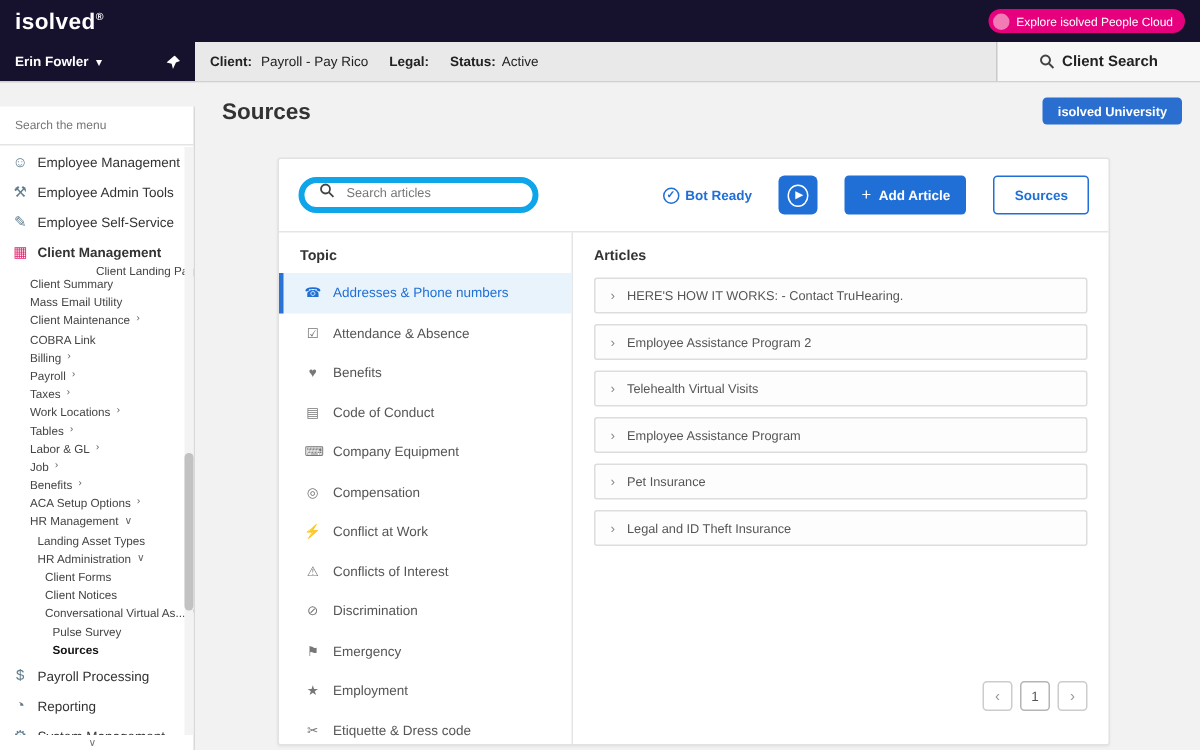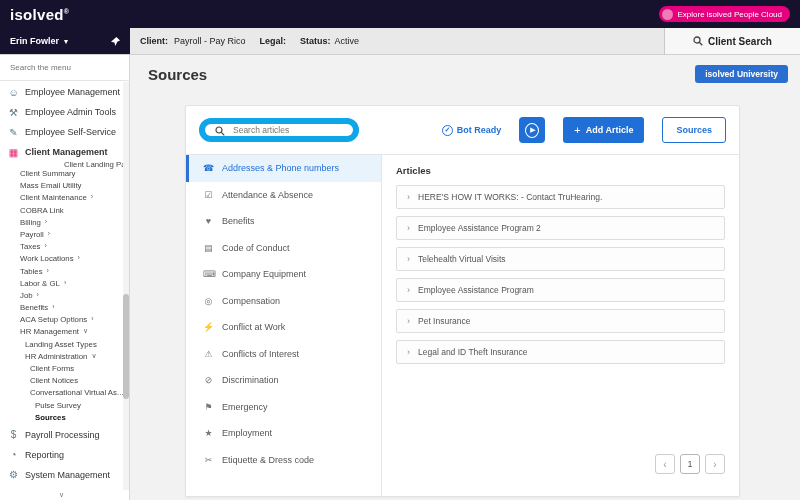--- a/index.html
+++ b/index.html
@@ -20,21 +20,21 @@
   .user-strip .caret { font-size:8px; font-weight:normal; }
   .pin-wrap { margin-left:auto; display:flex; align-items:center; }
   .client-info { flex:1; display:flex; align-items:center; gap:6px; padding:0 10px; font-size:9px; color:#222; }
   .lbl { font-weight:bold; }
   .legal-select { background:#fff; border:1px solid #999; border-radius:2px; height:17px; display:flex; align-items:center; justify-content:space-between; gap:6px; padding:0 5px; font-size:8px; min-width:122px; cursor:pointer; }
   .legal-select .sel-caret { font-size:7px; color:#555; }
   .status-wrap { margin-left:8px; display:flex; gap:4px; }
   .client-search { width:136px; background:#f7f7f7; border-left:1px solid #c9c9c9; display:flex; align-items:center; justify-content:center; gap:5px; font-size:10px; font-weight:bold; color:#222; cursor:pointer; }
   .search-svg { color:#444; display:inline-flex; }
   
-  .sidebar { position:absolute; left:0; top:55px; bottom:0; width:130px; background:#fff; border-right:1px solid #d8d8d8; }
+  .sidebar { position:absolute; left:0; top:71px; bottom:0; width:130px; background:#fff; border-right:1px solid #d8d8d8; }
   .side-search { height:26px; border-bottom:1px solid #e4e4e4; display:flex; align-items:center; gap:5px; padding:0 8px; color:#999; }
   .side-search input { border:none; outline:none; font-size:8px; width:100%; color:#333; font-family:inherit; background:transparent; }
   .side-nav { position:absolute; top:27px; bottom:0; left:0; right:0; overflow:hidden; }
   .side-item { height:20px; display:flex; align-items:center; gap:6px; padding:0 8px; font-size:9px; color:#333; cursor:pointer; }
   .side-item .s-icon { width:11px; font-size:10px; color:#5f7d8c; text-align:center; }
   .side-item.active .s-icon { color:#e6246f; }
   .side-item.active .s-label { font-weight:bold; }
   .submenu { }
   .sub-item { height:12.2px; display:flex; gap:4px; padding:0 6px 0 20px; font-size:7.8px; color:#444; cursor:pointer; white-space:nowrap; }
   .sub-item .arrow { font-size:7px; color:#666; }
@@ -43,21 +43,21 @@
   .side-scrollbar { position:absolute; right:0; top:27px; bottom:10px; width:6px; background:#f3f3f3; cursor:pointer; }
   .side-scrollbar .thumb { position:absolute; top:52%; height:105px; width:6px; background:#c2c2c2; border-radius:3px; }
   .side-scroll-down { position:absolute; bottom:0; left:0; right:6px; height:10px; display:flex; align-items:center; justify-content:center; font-size:7px; color:#777; cursor:pointer; background:#fff; }
   
   .content { position:absolute; left:130px; top:55px; right:0; bottom:0; overflow:hidden; background:#f2f2f2; }
   .content-header { display:flex; justify-content:space-between; align-items:center; padding:10px 12px 0 18px; }
   h1 { margin:0; font-size:15px; color:#333; font-weight:bold; }
   .university-btn { background:#2a6fd0; color:#fff; border:none; border-radius:3px; font-size:8.5px; font-weight:bold; padding:4px 10px; cursor:pointer; font-family:inherit; }
   .card { position:absolute; left:55px; right:60px; top:50px; bottom:3px; background:#fff; border:1px solid #e2e2e2; border-radius:2px; display:flex; flex-direction:column; box-shadow:0 1px 2px rgba(0,0,0,.05); }
   .card-toolbar { display:flex; justify-content:space-between; align-items:center; padding:11px 13px; }
-  .article-search { display:flex; align-items:flex-end; gap:6px; border:6px solid #0ea5e9; border-radius:13px; height:24px; width:160px; padding:0 10px; color:#999; }
+  .article-search { display:flex; align-items:flex-start; gap:6px; border:4px solid #0ea5e9; border-radius:13px; height:24px; width:160px; padding:0 10px; color:#999; }
   .article-search input { border:none; outline:none; font-size:8.5px; flex:1; color:#333; font-family:inherit; background:transparent; }
   .toolbar-right { display:flex; align-items:center; gap:18px; }
   .bot-ready { display:flex; align-items:center; gap:4px; color:#1f6fd6; font-size:9px; font-weight:bold; cursor:pointer; }
   .check-circle { width:11px; height:11px; border:1px solid #1f6fd6; border-radius:50%; font-size:7px; display:flex; align-items:center; justify-content:center; }
   .play-btn { width:26px; height:26px; background:#1f6fd6; border:none; border-radius:4px; display:flex; align-items:center; justify-content:center; cursor:pointer; }
   .play-circle { width:15px; height:15px; border:1.3px solid #fff; border-radius:50%; display:flex; align-items:center; justify-content:center; color:#fff; font-size:7px; padding-left:1px; }
   .add-article-btn { height:26px; background:#1f6fd6; color:#fff; border:none; border-radius:3px; font-size:9px; font-weight:bold; display:flex; align-items:center; gap:5px; padding:0 11px; cursor:pointer; font-family:inherit; }
   .add-article-btn .plus { font-size:11px; font-weight:normal; }
   .sources-btn { height:26px; background:#fff; color:#1f6fd6; border:1px solid #1f6fd6; border-radius:3px; font-size:9px; font-weight:bold; padding:0 13px; cursor:pointer; font-family:inherit; }
   .card-body { flex:1; display:flex; border-top:1px solid #e5e5e5; min-height:0; }
@@ -309,20 +309,21 @@
         <button class="add-article-btn">
           <span class="plus">+</span>
           <span>Add Article</span>
         </button>
         <button class="sources-btn">Sources</button>
       </div>
     </div>
 
     <div class="card-body">
       <div class="topics-col">
+        <div class="col-header">Topic</div>
         <div class="topic-list">
 
             <div class="topic-row active">
               <span class="t-icon">☎</span>
               <span class="t-label">Addresses &amp; Phone numbers</span>
             </div>
 
             <div class="topic-row">
               <span class="t-icon">☑</span>
               <span class="t-label">Attendance &amp; Absence</span>

